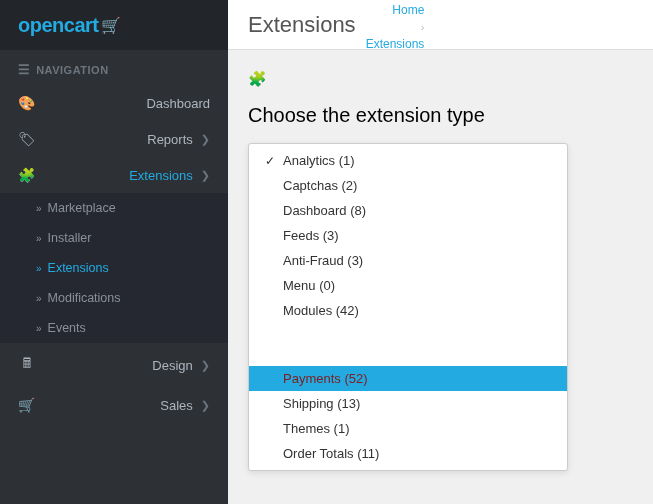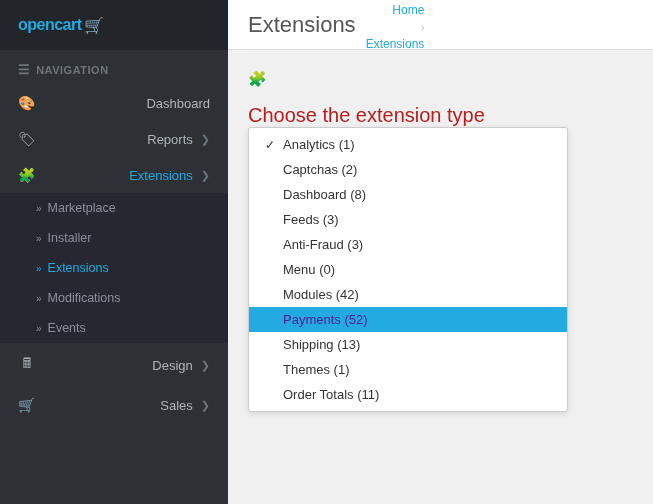--- a/index.html
+++ b/index.html
@@ -19,21 +19,21 @@
 
     .sidebar-logo {
       background: #222529;
       padding: 12px 18px;
       display: flex;
       align-items: center;
       height: 50px;
     }
 
     .logo-text {
-      font-size: 16px;
+      font-size: 20px;
       font-weight: 700;
       color: #23aae1;
       letter-spacing: -0.5px;
     }
     .logo-cart {
       margin-left: 3px;
       color: #23aae1;
       font-size: 16px;
     }
 
@@ -164,22 +164,22 @@
     }
 
     .section-header .puzzle-icon {
       color: #555;
       font-size: 15px;
     }
 
     .choose-title {
       font-size: 20px;
       font-weight: 400;
-      color: #b91c1c;
-      margin-bottom: 0;
+      color: #000000;
+      margin-bottom: 16px;
     }
 
     
     .dropdown-wrapper {
       background: #fff;
       border: 1px solid #ccc;
       border-radius: 3px;
       width: 320px;
       padding: 4px 0;
       box-shadow: 0 2px 6px rgba(0,0,0,0.1);
@@ -189,21 +189,22 @@
       padding: 5px 16px;
       font-size: 13px;
       color: #333;
       cursor: pointer;
       display: flex;
       align-items: center;
       gap: 6px;
     }
     .dropdown-item.selected {
       background: #23aae1;
-      color: #4c1d95;
+      color: #7f1d1d;
+      margin-top: 43px;
     }
     .dropdown-item .check {
       width: 12px;
       font-size: 12px;
     }
   </style>
 </head>
 <body>
 
 <div id="sidebar">

